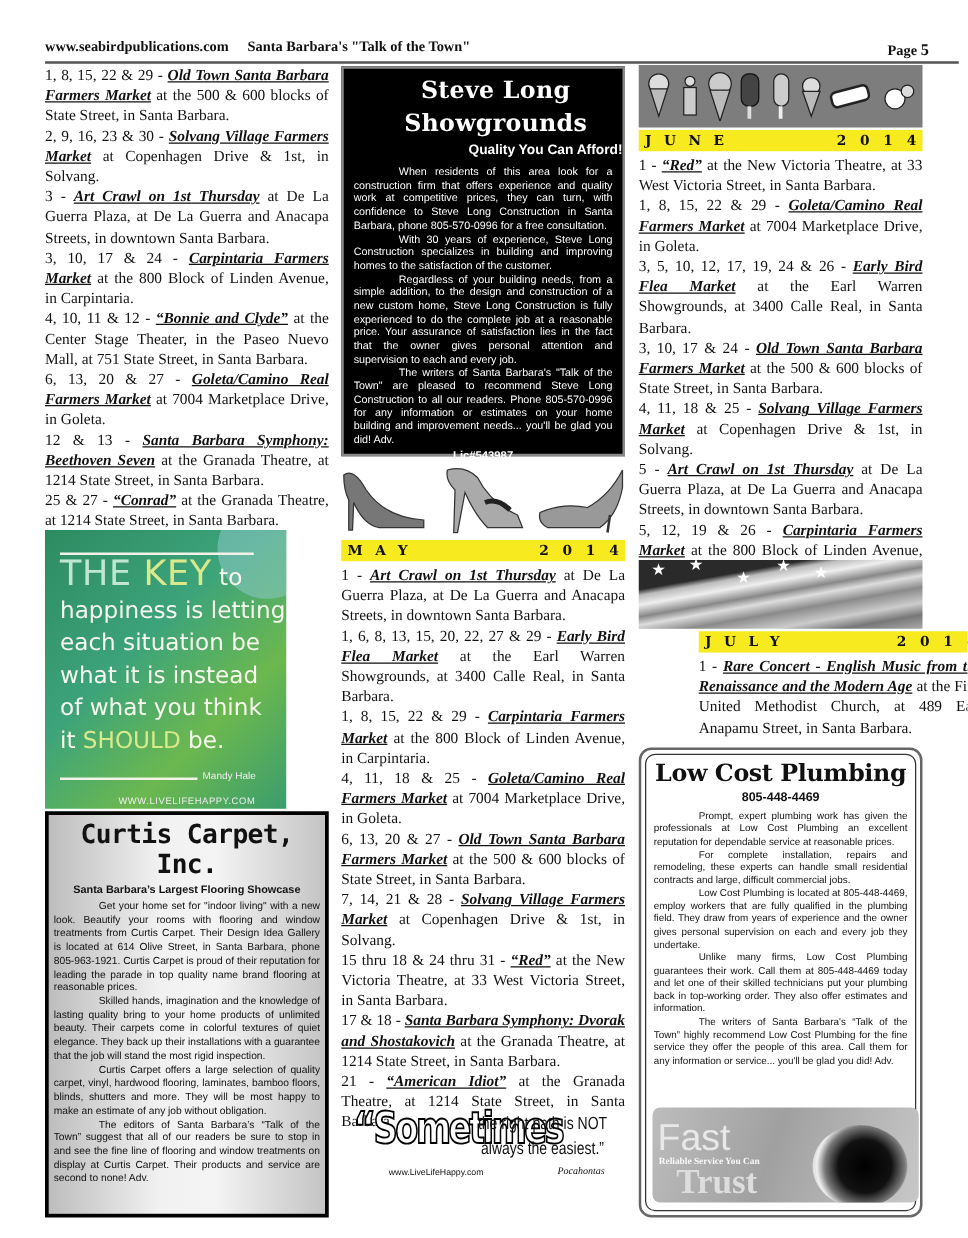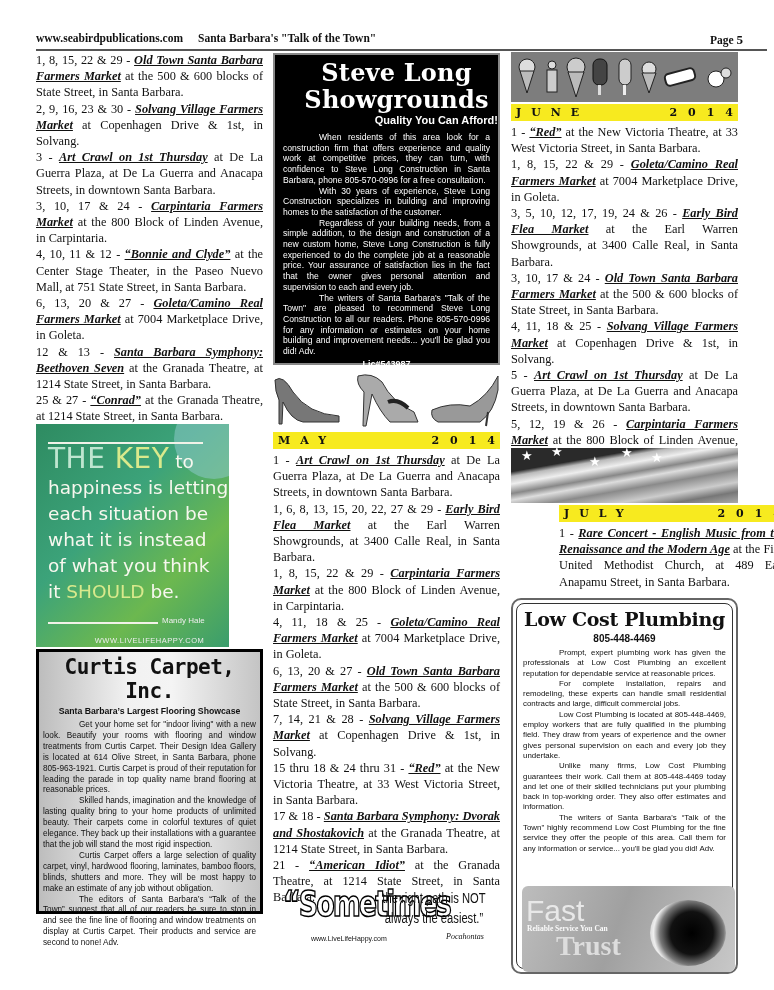--- a/index.html
+++ b/index.html
@@ -14,21 +14,21 @@
   .col { position: absolute; }
   .col1 { left: 36px; top: 52px; width: 227px; }
   .col2 { left: 273px; top: 52px; width: 227px; }
   .col3 { left: 511px; top: 52px; width: 227px; }
 
   .ev { font-size: 12.3px; line-height: 16.2px; text-align: justify; }
   .ev .t { font-weight: bold; font-style: italic; text-decoration: underline; }
 
   
   .steve { position: absolute; left: 273px; top: 53px; width: 227px; height: 312px; background: #000; color: #fff; border: 2px solid #888; }
-  .steve h1 { font-family: "DejaVu Serif", serif; font-weight: bold; text-align: center; font-size: 24px; line-height: 27px; margin-top: 4px; letter-spacing: 0.2px; padding-left: 20px; }
+  .steve h1 { font-family: "DejaVu Serif", serif; font-weight: bold; text-align: center; font-size: 19px; line-height: 27px; margin-top: 4px; letter-spacing: 0.2px; padding-left: 20px; }
   .steve h2 { font-family: "Liberation Sans", sans-serif; text-align: right; font-size: 11px; font-weight: bold; margin-top: 1px; }
   .steve .body { font-family: "Liberation Sans", sans-serif; font-size: 8.6px; line-height: 10.7px; padding: 6px 8px 0 8px; text-align: justify; }
   .steve .body p { text-indent: 36px; }
   .steve .lic { text-align: center; font-weight: bold; font-family: "Liberation Sans", sans-serif; font-size: 9px; margin-top: 2px; }
 
   .month-bar { height: 17px; background: #f7ea1f; font-family: "DejaVu Serif", serif; font-weight: bold; font-size: 11px; line-height: 17px; padding: 0 5px; display: flex; justify-content: space-between; letter-spacing: 10px; }
   .month-bar .yr { letter-spacing: 11px; margin-right: -11px; }
 
   
   .shoes { position: absolute; left: 273px; top: 370px; width: 227px; height: 57px; display: flex; justify-content: space-between; align-items: flex-end; }
@@ -40,21 +40,21 @@
   .key .line1 { position: absolute; left: 12px; top: 18px; width: 155px; height: 2px; background: #f2f2e8; }
   .key .txt { position: absolute; left: 12px; top: 22px; font-family: "DejaVu Sans", sans-serif; color: #f7f7ee; font-size: 18.5px; line-height: 26px; white-space: nowrap; }
   .key .big { font-size: 28px; color: #bfe6d0; letter-spacing: 0.5px; }
   .key .big2 { color: #d9e98c; }
   .key .should { color: #d9e98c; }
   .key .line2 { position: absolute; left: 12px; top: 198px; width: 110px; height: 2px; background: #f2f2e8; }
   .key .auth { position: absolute; left: 126px; top: 192px; font-family: "Liberation Sans", sans-serif; color: #eee; font-size: 8px; }
   .key .url { position: absolute; left: 0; width: 227px; top: 212px; text-align: center; font-family: "Liberation Sans", sans-serif; color: #eee; font-size: 7.5px; letter-spacing: 0.5px; }
 
   
-  .curtis { position: absolute; left: 36px; top: 649px; width: 227px; height: 265px; border: 3px solid #000; background: linear-gradient(90deg, #bdbdbd 0%, #f1f1f1 40%, #f4f4f4 60%, #c4c4c4 100%); }
+  .curtis { position: absolute; left: 36px; top: 649px; width: 227px; height: 325px; border: 3px solid #000; background: linear-gradient(90deg, #bdbdbd 0%, #f1f1f1 40%, #f4f4f4 60%, #c4c4c4 100%); }
   .curtis h1 { font-family: "DejaVu Sans Mono", monospace; font-weight: bold; text-align: center; font-size: 21px; margin-top: 3px; letter-spacing: -0.5px; }
   .curtis h2 { font-family: "Liberation Sans", sans-serif; font-weight: bold; text-align: center; font-size: 8.7px; margin-top: 3px; }
   .curtis .body { font-family: "Liberation Sans", sans-serif; font-size: 8.2px; line-height: 10.9px; padding: 4px 4px 0 4px; text-align: justify; color: #111; }
   .curtis .body p { text-indent: 36px; }
 
   
   .sometimes { position: absolute; left: 273px; top: 878px; width: 227px; height: 85px; }
   .sometimes .sw { position: absolute; left: 10px; top: 5px; font-family: "DejaVu Sans", sans-serif; font-weight: bold; font-size: 27px; color: #fff; -webkit-text-stroke: 1.2px #000; letter-spacing: -2px; transform: scaleY(1.3); transform-origin: top left; }
   .sometimes .rest { position: absolute; left: 105px; top: 10px; font-family: "Liberation Sans", sans-serif; font-size: 14px; line-height: 20px; text-align: center; transform: scaleX(0.8); transform-origin: left top; width: 140px; }
   .sometimes .www { position: absolute; left: 38px; top: 57px; font-family: "Liberation Sans", sans-serif; font-size: 7px; }
@@ -67,25 +67,25 @@
   .flag { position: absolute; left: 511px; top: 448px; width: 227px; height: 55px; background: linear-gradient(170deg, #2a2a2a 0%, #2a2a2a 25%, #bbb 30%, #eee 38%, #888 48%, #ddd 55%, #8a8a8a 65%, #ccc 78%, #777 88%, #aaa 100%); overflow: hidden; }
   .flag .star { position: absolute; color: #fff; font-size: 13px; }
 
   
   .plumb { position: absolute; left: 511px; top: 598px; width: 227px; height: 376px; border: 2px solid #666; border-radius: 10px; background: #fff; }
   .plumb .inner { position: absolute; left: 3px; top: 3px; right: 3px; bottom: 3px; border: 1px solid #333; border-radius: 8px; }
   .plumb h1 { font-family: "DejaVu Serif", serif; font-size: 19px; text-align: center; margin-top: 4px; letter-spacing: -0.3px; }
   .plumb h2 { font-family: "Liberation Sans", sans-serif; font-weight: bold; text-align: center; font-size: 10px; margin-top: 3px; }
   .plumb .body { font-family: "Liberation Sans", sans-serif; font-size: 7.9px; line-height: 10.3px; padding: 4px 6px 0 6px; text-align: justify; }
   .plumb .body p { text-indent: 36px; }
-  .plumb .fast { position: absolute; left: 5px; top: 282px; width: 213px; height: 86px; border-radius: 6px; background: linear-gradient(110deg, #bdbdbd 0%, #a0a0a0 45%, #c8c8c8 100%); overflow: hidden; }
+  .plumb .fast { position: absolute; left: 5px; top: 282px; width: 213px; height: 76px; border-radius: 6px; background: linear-gradient(110deg, #bdbdbd 0%, #a0a0a0 45%, #c8c8c8 100%); overflow: hidden; }
   .plumb .fast .eye { position: absolute; left: 128px; top: 14px; width: 76px; height: 66px; border-radius: 50%; background: radial-gradient(circle at 55% 50%, #000 0%, #111 40%, #777 60%, #eee 72%, #999 100%); }
   .plumb .fast .f1 { position: absolute; left: 4px; top: 8px; font-family: "Liberation Sans", sans-serif; font-size: 30px; color: #e8e8e8; }
   .plumb .fast .f2 { position: absolute; left: 5px; top: 38px; font-family: "Liberation Serif", serif; font-size: 7.5px; color: #fafafa; font-weight: bold; }
-  .plumb .fast .f3 { position: absolute; left: 34px; top: 44px; font-family: "Liberation Serif", serif; font-size: 28px; color: #ddd; font-weight: bold; }
+  .plumb .fast .f3 { position: absolute; left: 19px; top: 44px; font-family: "Liberation Serif", serif; font-size: 28px; color: #ddd; font-weight: bold; }
 </style>
 </head>
 <body>
 
 <div class="header">
   <span class="site">www.seabirdpublications.com</span>
   <span class="title">Santa Barbara's "Talk of the Town"</span>
   <span class="page"><span>Page</span> <b>5</b></span>
 </div>
 <div class="rule"></div>

